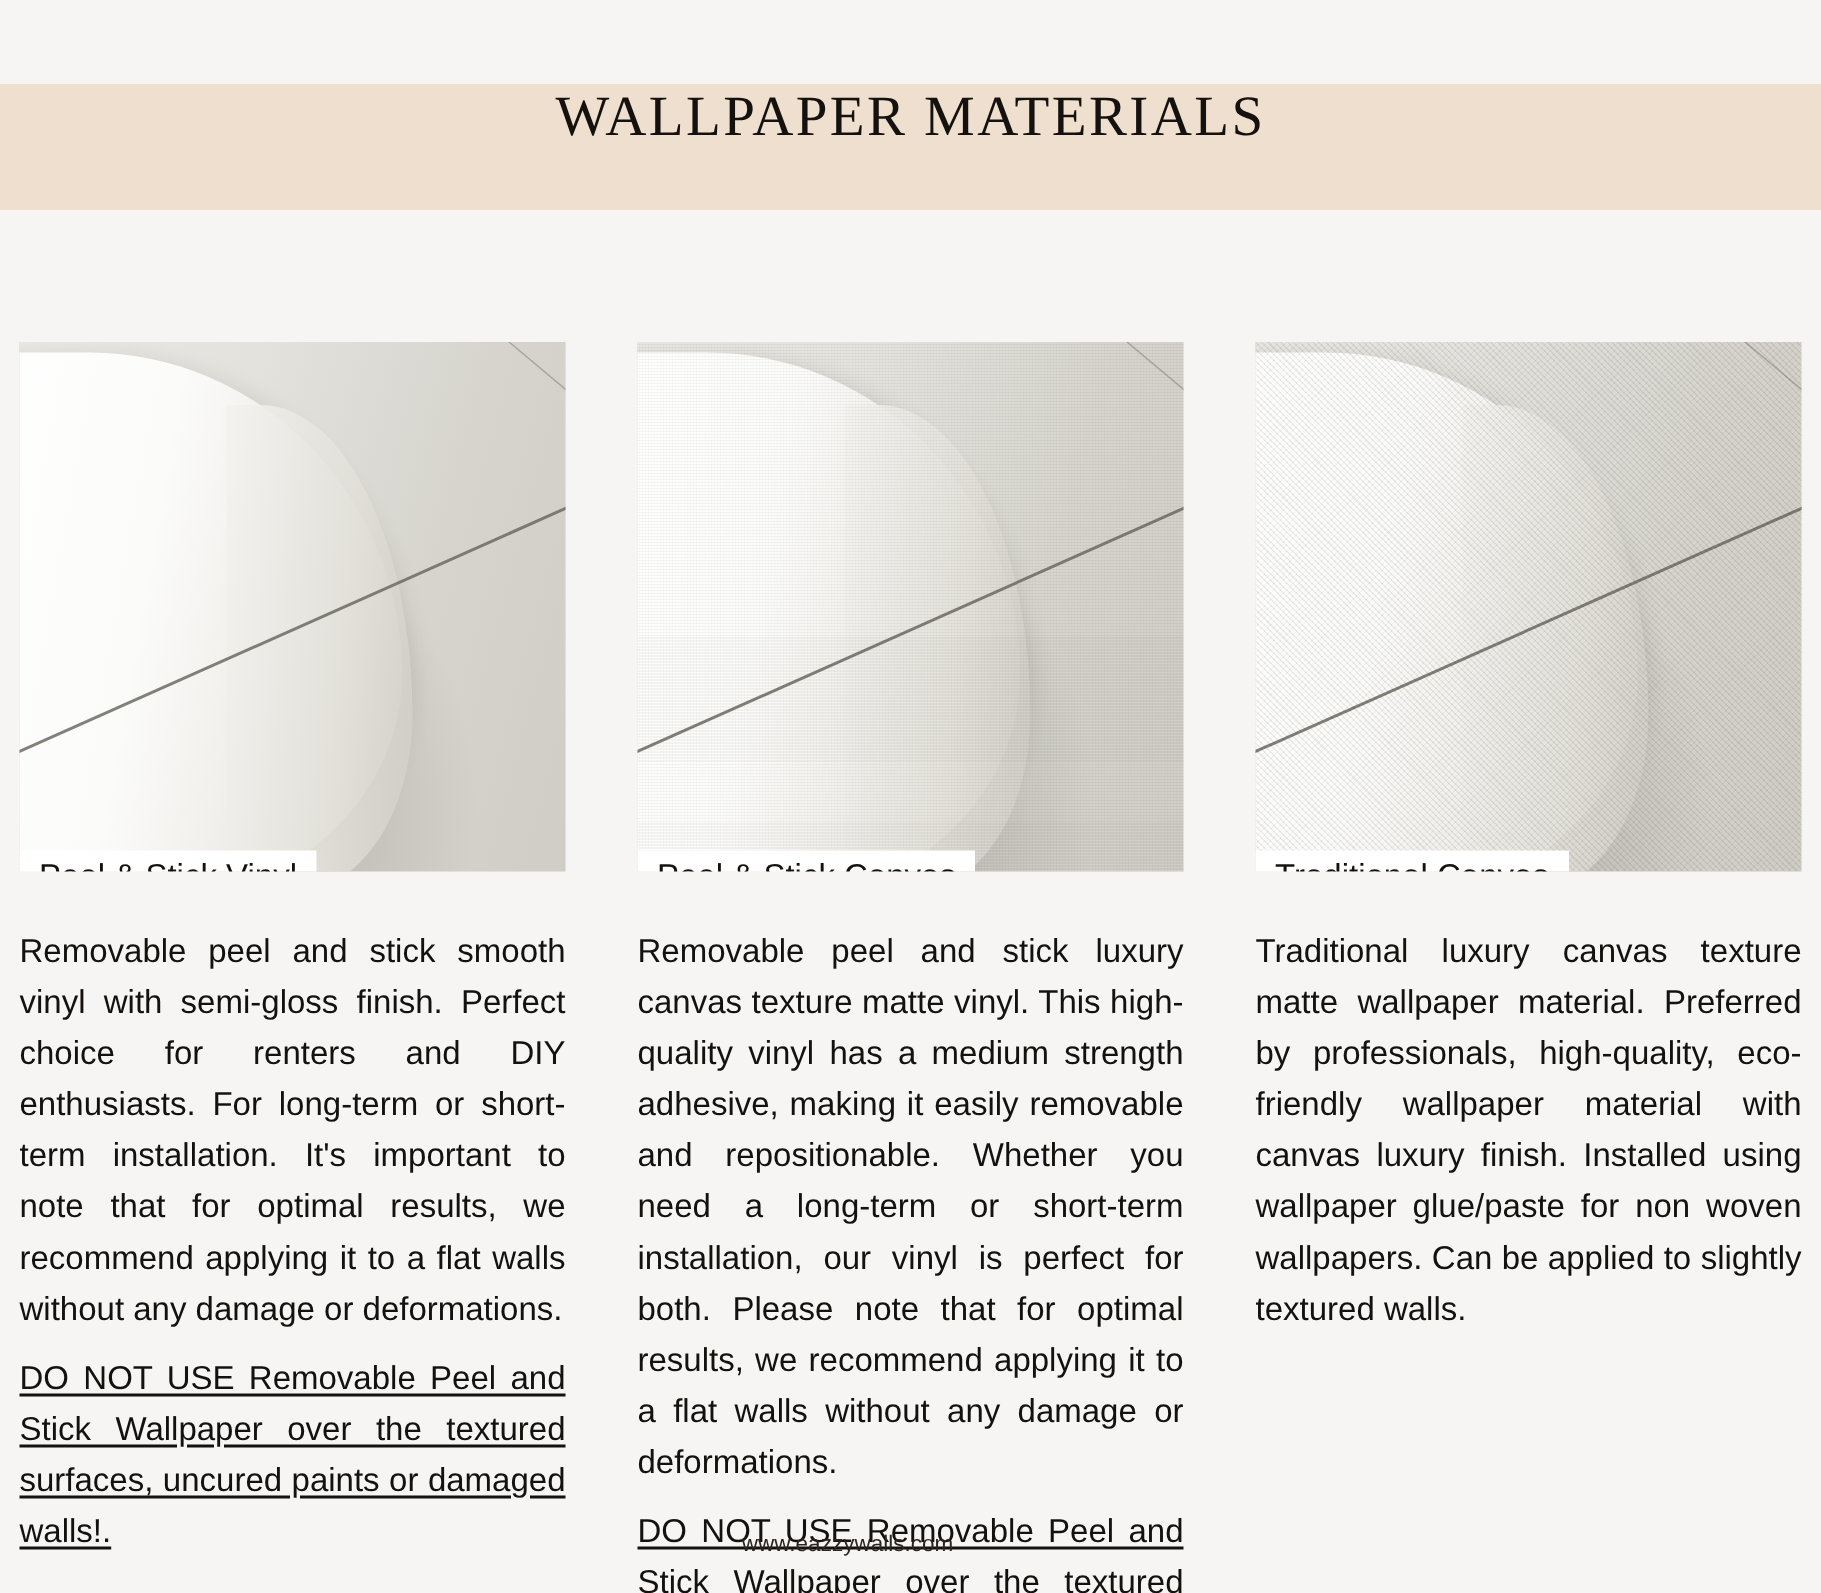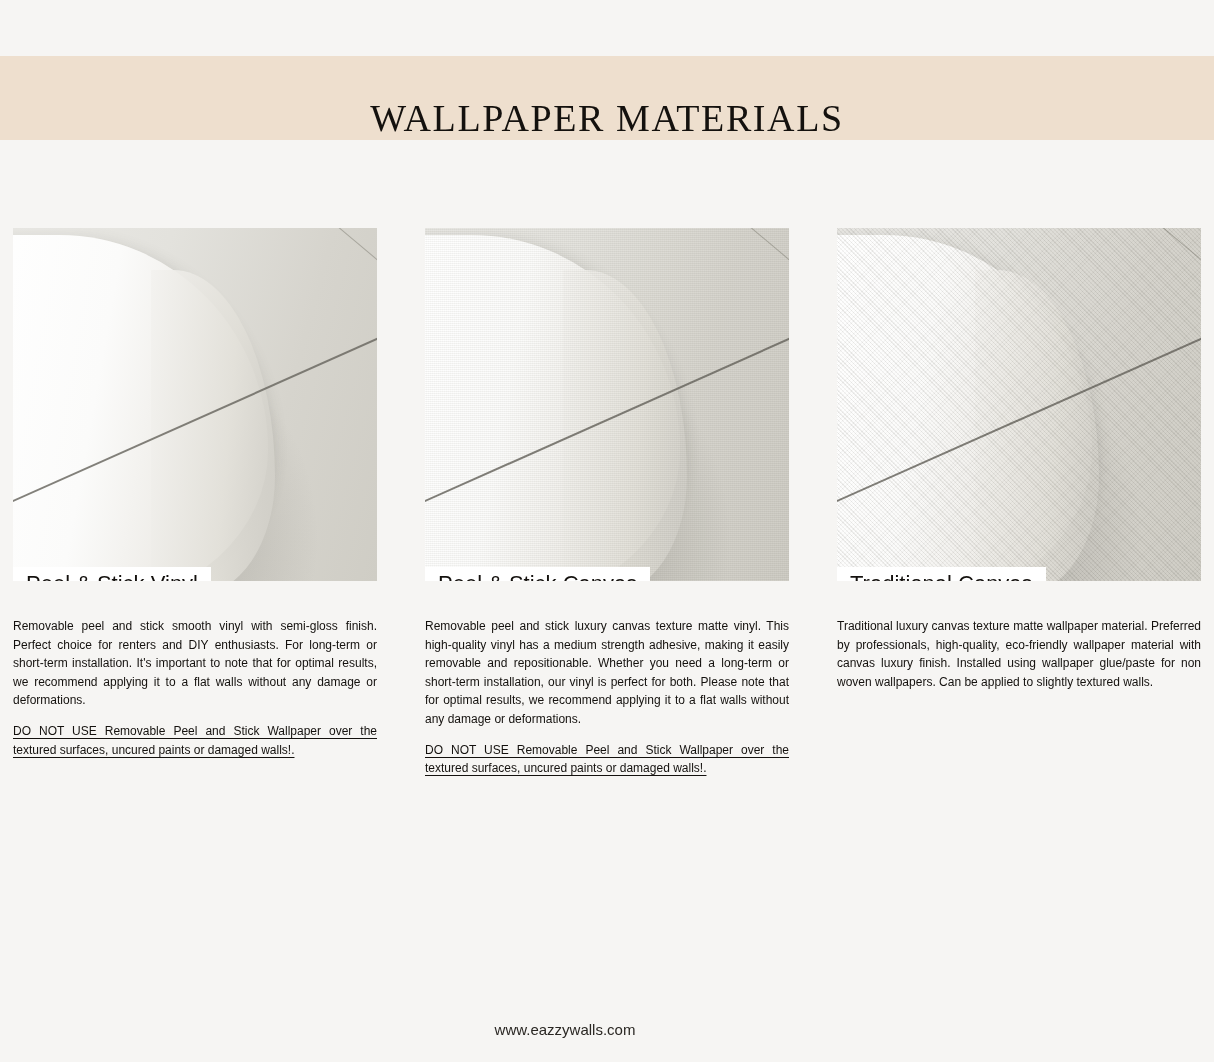--- a/index.html
+++ b/index.html
@@ -17,21 +17,21 @@
 
   
   .header-band {
     position: absolute;
     left: 0;
     top: 56px;
     width: 1214px;
     height: 84px;
     background: #eedfce;
     display: flex;
-    align-items: flex-end;
+    align-items: flex-start;
     justify-content: center;
   }
   .header-title {
     font-family: "Liberation Serif", serif;
     font-size: 38px;
     letter-spacing: 1.6px;
     color: #14110e;
     font-weight: 400;
     text-align: center;
     white-space: nowrap;
@@ -150,21 +150,21 @@
     font-size: 22px;
     color: #14110e;
     font-family: "Liberation Sans", sans-serif;
     white-space: nowrap;
     line-height: 1.1;
   }
 
   
   .body-copy {
     margin-top: 36px;
-    font-size: 12px;
+    font-size: 22px;
     line-height: 1.55;
     color: #14110e;
     text-align: justify;
     text-justify: inter-word;
   }
   .body-copy p {
     margin: 0 0 0 0;
   }
   .warning {
     display: block;

